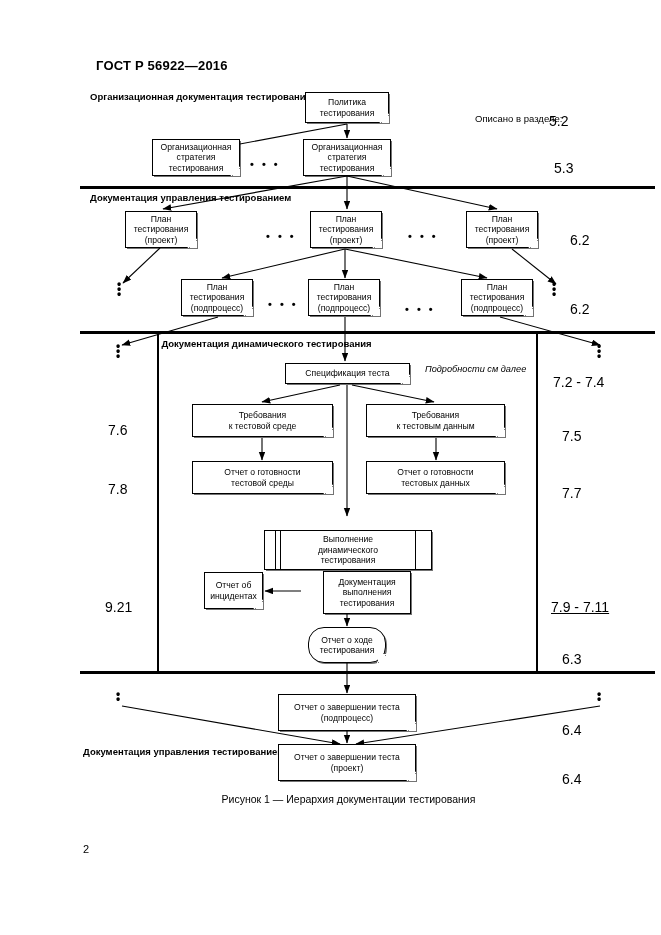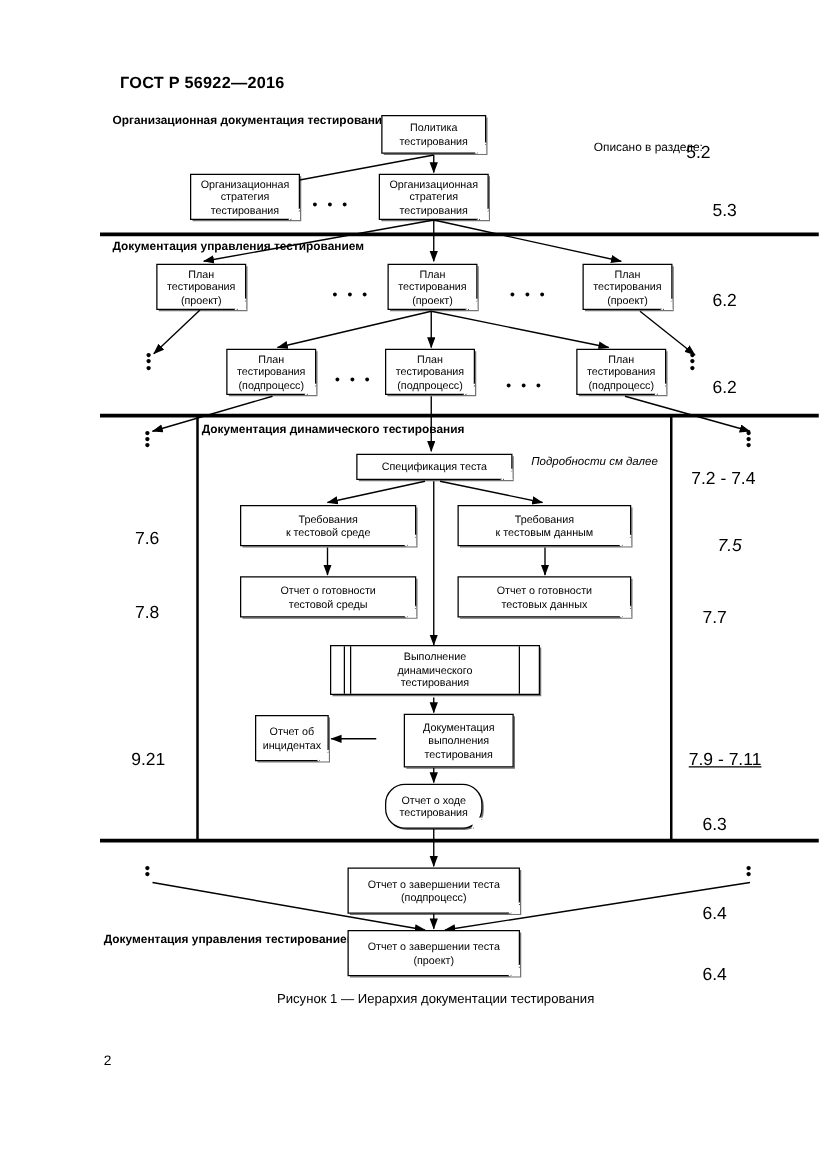--- a/index.html
+++ b/index.html
@@ -190,25 +190,25 @@
 тестирования</div>
   <div class="band-label" style="left:90px; top:192px;">Документация управления тестированием</div>
   <div class="band-label" style="left:0; top:338px; width:533px; text-align:center;">Документация динамического тестирования</div>
   <div class="band-label" style="left:83px; top:746px;">Документация управления
 тестированием
 (продолжение)</div>
 
   <div class="sec-label" style="left:475px; top:113px;">Описано в разделе:</div>
   <div class="sec" style="left:549px; top:113px;">5.2</div>
 
-  <div class="sec" style="left:570px; top:160px;">5.3</div>
+  <div class="sec" style="left:554px; top:160px;">5.3</div>
   <div class="sec" style="left:570px; top:232px;">6.2</div>
   <div class="sec" style="left:570px; top:301px;">6.2</div>
   <div class="sec" style="left:553px; top:374px;">7.2 - 7.4</div>
-  <div class="sec" style="left:574px; top:428px;font-style:italic;">7.5</div>
+  <div class="sec" style="left:562px; top:428px;">7.5</div>
   <div class="sec" style="left:562px; top:485px;">7.7</div>
   <div class="sec" style="left:551px; top:599px;text-decoration:underline;">7.9 - 7.11</div>
   <div class="sec" style="left:562px; top:651px;">6.3</div>
   <div class="sec" style="left:562px; top:722px;">6.4</div>
   <div class="sec" style="left:562px; top:771px;">6.4</div>
 
   <div class="sec" style="left:108px; top:422px;">7.6</div>
   <div class="sec" style="left:108px; top:481px;">7.8</div>
   <div class="sec" style="left:105px; top:599px;">9.21</div>
 
@@ -328,21 +328,21 @@
     <span class="txt">Отчет о готовности
 тестовой среды</span>
     <i class="fold"></i>
   </div>
   <div class="node doc" style="left:366px; top:461px; width:139px; height:33px;">
     <span class="txt">Отчет о готовности
 тестовых данных</span>
     <i class="fold"></i>
   </div>
 
-  <div class="node plain process" style="left:264px; top:516px; width:168px; height:40px;">
+  <div class="node plain process" style="left:264px; top:530px; width:168px; height:40px;">
     <i class="bar l1"></i>
     <i class="bar l2"></i>
     <i class="bar r1"></i>
     <span class="txt">Выполнение
 динамического
 тестирования</span>
   </div>
 
   <div class="node doc" style="left:204px; top:572px; width:59px; height:37px;">
     <span class="txt">Отчет об

